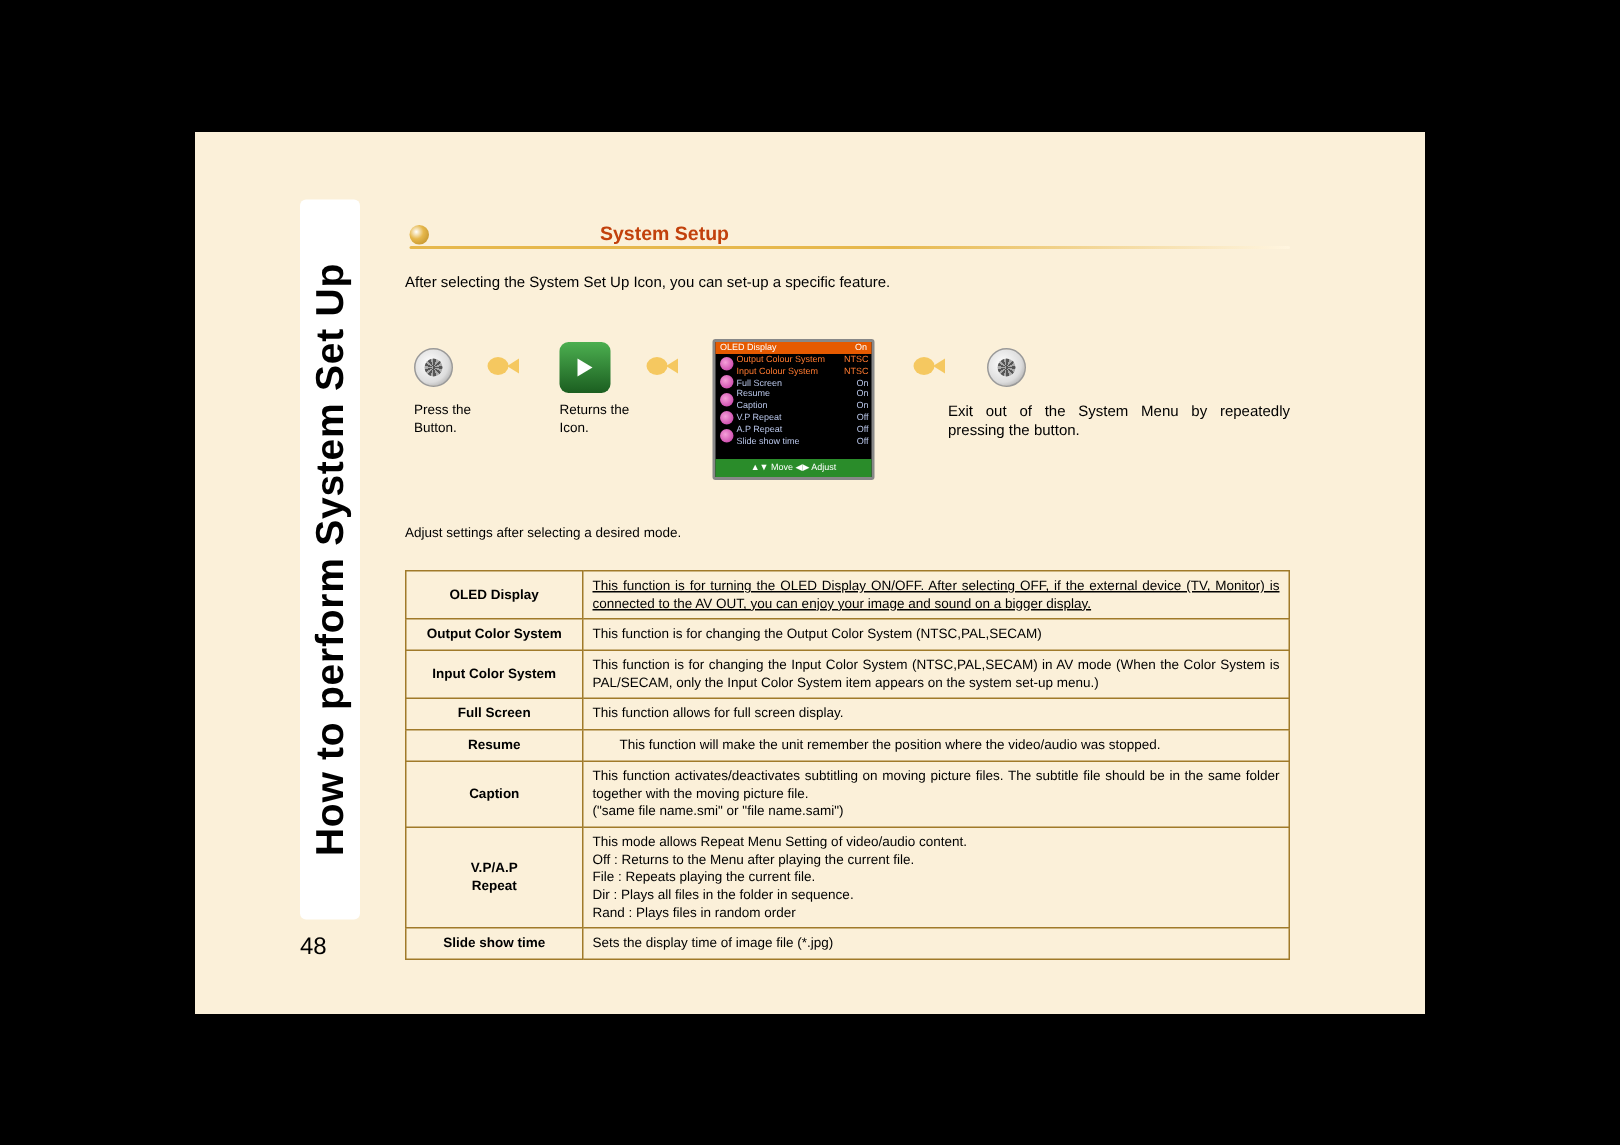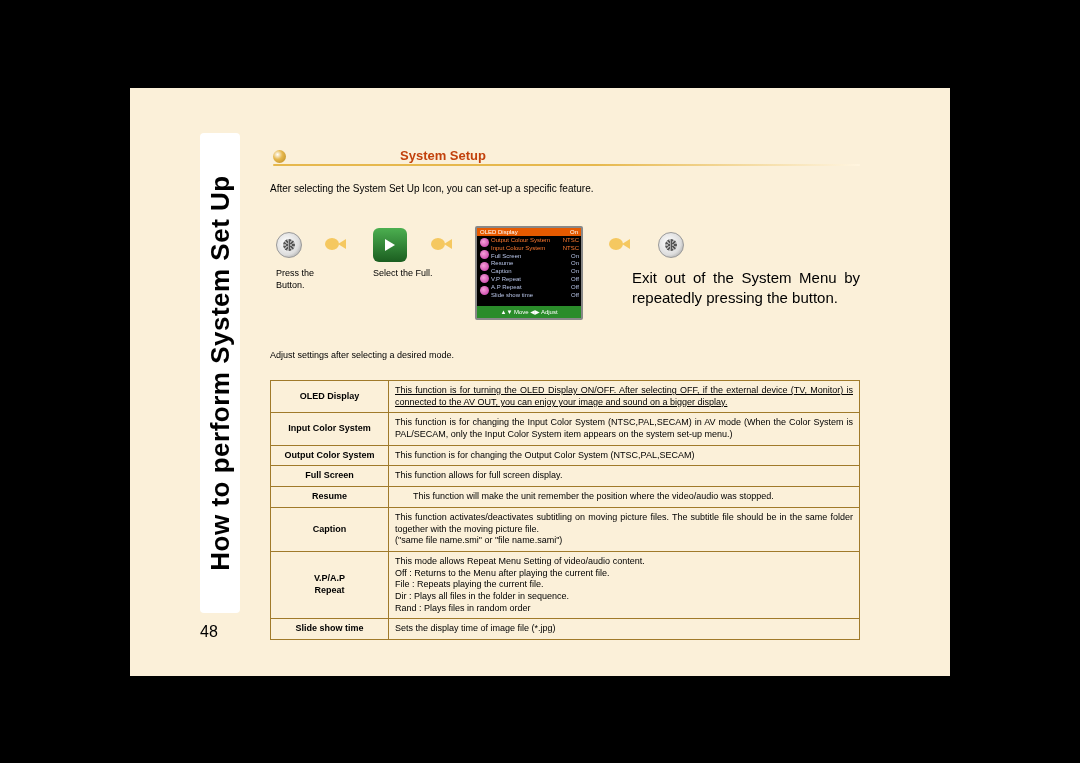--- a/index.html
+++ b/index.html
@@ -182,21 +182,21 @@
     top: 42px;
     font-size: 9px;
     color: #000;
     line-height: 1.3;
   }
   .step-text-exit {
     position: absolute;
     left: 362px;
     right: 0;
     top: 42px;
-    font-size: 15px;
+    font-size: 10px;
     color: #000;
     line-height: 1.3;
     text-align: justify;
   }
   .adjust-caption {
     font-size: 9px;
     color: #000;
     margin: 4px 0 20px 0;
   }
   table.feat {
@@ -312,39 +312,39 @@
         <svg viewBox="0 0 28 16">
             <ellipse cx="8" cy="8" rx="7" ry="6" fill="#f5c860"></ellipse>
             <path d="M14 8 L22 3 L22 13 Z" fill="#f5c860"></path>
           </svg>
       </div>
       <div class="step-icon" style="left:388px">
           <div class="step-icon-inner"></div>
         </div>
 
       <div class="step-text" style="left:6px;width:60px">Press the Button.</div>
-      <div class="step-text" style="left:103px;width:60px">Select the Full.</div>
+      <div class="step-text" style="left:103px;width:60px">Returns the Icon.</div>
       <div class="step-text-exit">Exit out of the System Menu by repeatedly pressing the button.</div>
     </div>
 
     <div class="adjust-caption">Adjust settings after selecting a desired mode.</div>
 
     <table class="feat">
       <tbody id="feat-body">
           <tr>
             <td class="lbl" style="white-space: pre-line;">OLED Display</td>
             <td style="white-space: pre-line; text-decoration: underline;">This function is for turning the OLED Display ON/OFF.  After selecting OFF, if the external device (TV, Monitor) is connected to the AV OUT, you can enjoy your image and sound on a bigger display.</td>
           </tr>
           <tr>
+            <td class="lbl" style="white-space: pre-line;">Output Color System</td>
+            <td style="white-space: pre-line;">This function is for changing the Output Color System (NTSC,PAL,SECAM)</td>
+          </tr>
+          <tr>
             <td class="lbl" style="white-space: pre-line;">Input Color System</td>
             <td style="white-space: pre-line;">This function is for changing the Input Color System (NTSC,PAL,SECAM) in AV mode (When the Color System is PAL/SECAM, only the Input Color System item appears on the system set-up menu.)</td>
-          </tr>
-          <tr>
-            <td class="lbl" style="white-space: pre-line;">Output Color System</td>
-            <td style="white-space: pre-line;">This function is for changing the Output Color System (NTSC,PAL,SECAM)</td>
           </tr>
           <tr>
             <td class="lbl" style="white-space: pre-line;">Full Screen</td>
             <td style="white-space: pre-line;">This function allows for full screen display.</td>
           </tr>
           <tr>
             <td class="lbl" style="white-space: pre-line;">Resume</td>
             <td style="white-space: pre-line; padding-left: 24px;">This function will make the unit remember the position where the video/audio was stopped.</td>
           </tr>
           <tr>

